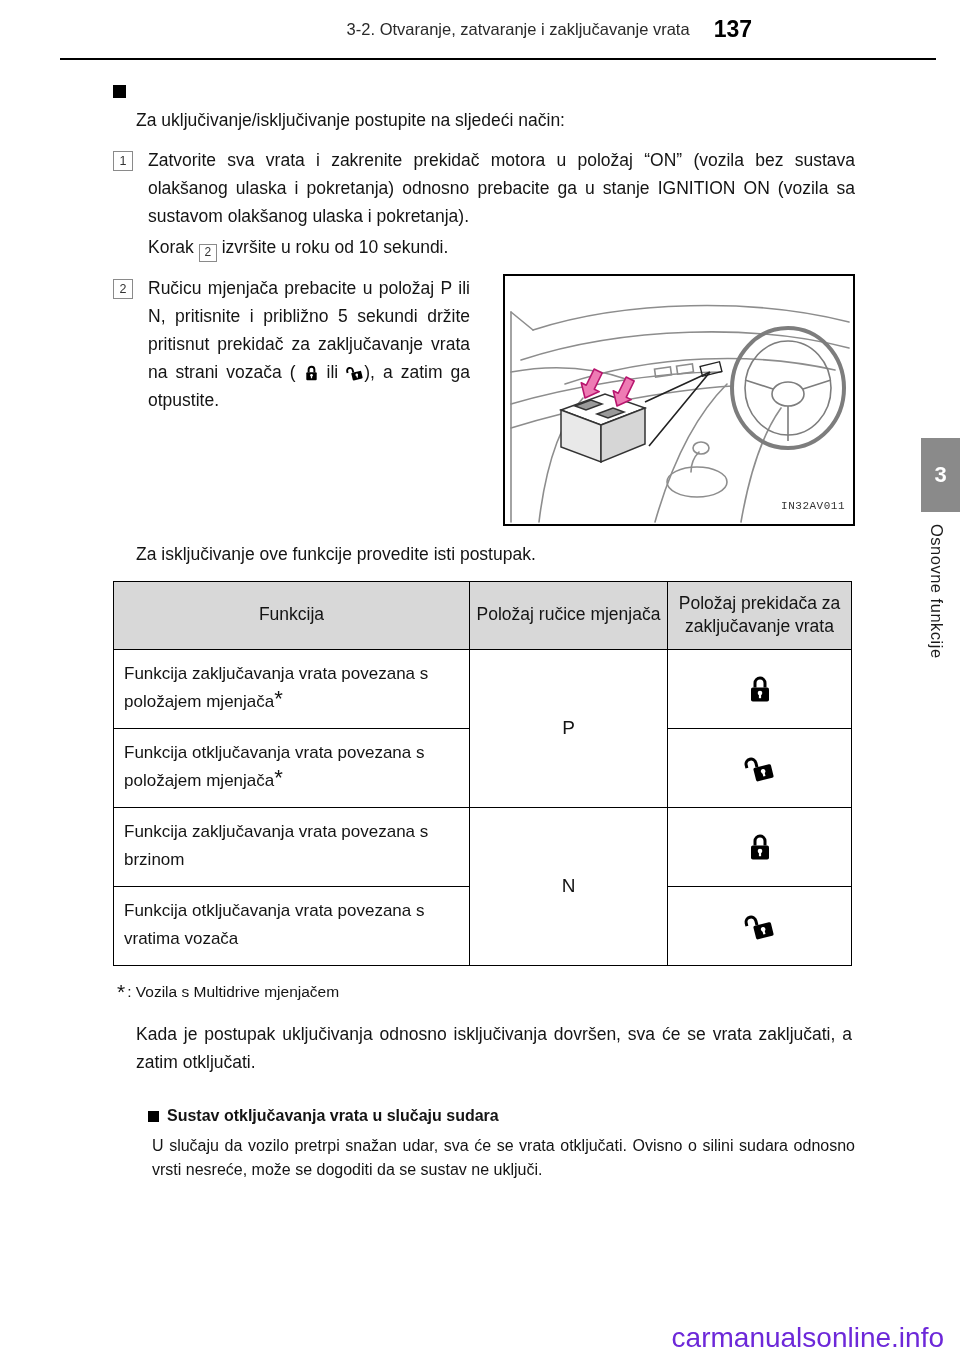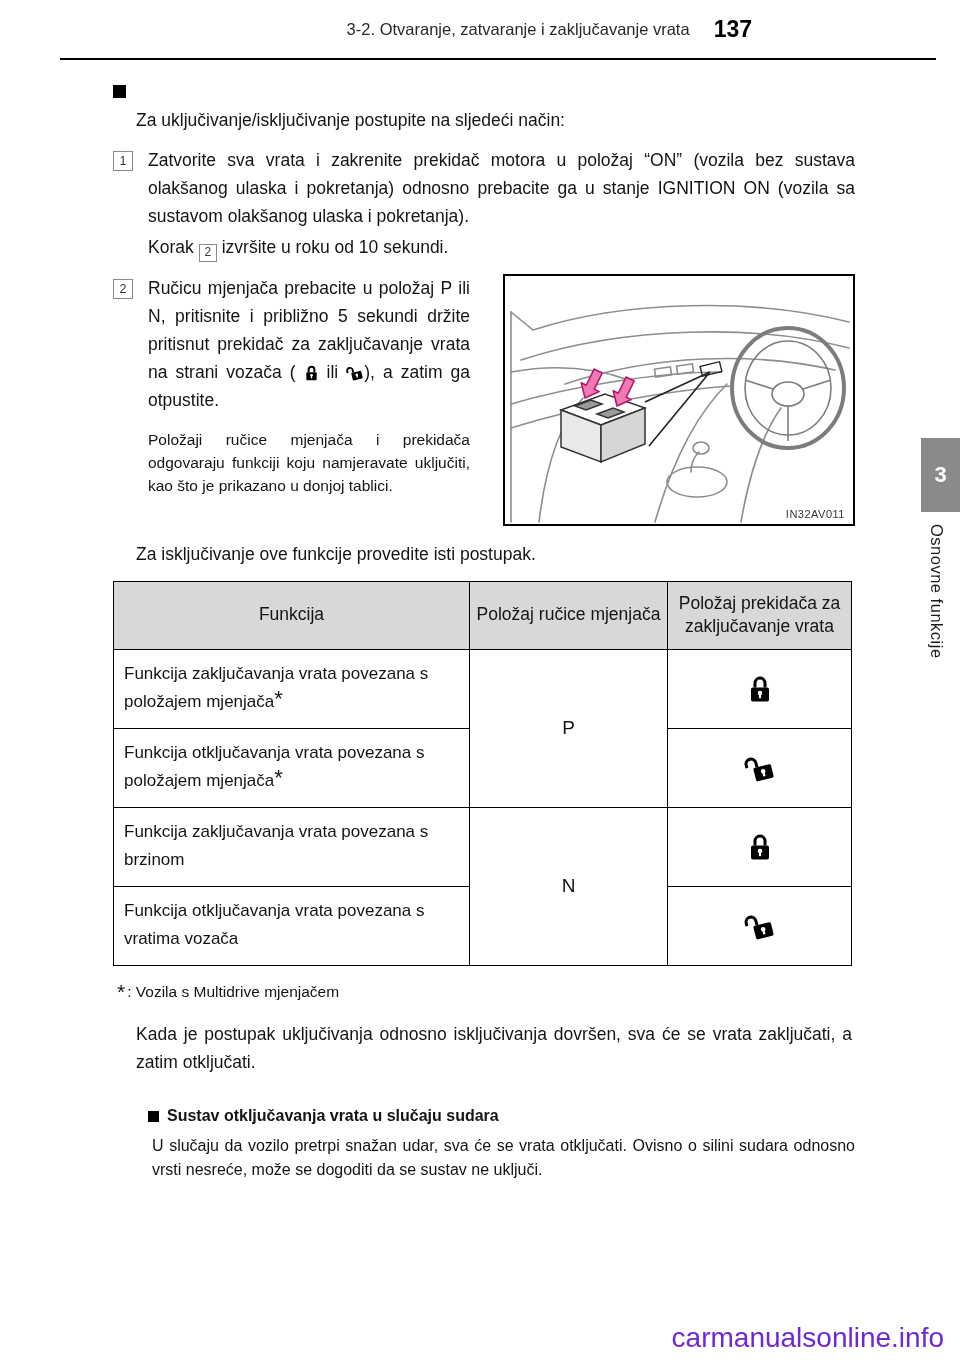--- a/index.html
+++ b/index.html
@@ -27,21 +27,21 @@
   .jtext { text-align:justify; }
   .korak-line { margin-top:3px; }
   .step-ref { display:inline-flex; width:18px; height:18px; border:1px solid #8a8a8a; color:#333; font-size:12px; align-items:center; justify-content:center; vertical-align:-3px; margin:0 5px; }
 
   .step2-row { display:flex; margin-top:12px; }
   .step2 { width:357px; flex:none; margin-top:0; }
   .note { font-size:15.5px; line-height:1.5; margin-top:14px; }
   .inline-icon svg { vertical-align:-4px; }
 
   .illustration { margin-left:auto; width:352px; height:252px; border:2px solid #000; position:relative; background:#fff; overflow:hidden; }
-  .fig-label { position:absolute; right:8px; bottom:4px; font-size:11px; color:#333; letter-spacing:0.5px; }
+  .fig-label { position:absolute; right:8px; bottom:12px; font-size:11px; color:#333; letter-spacing:0.5px;font-family:Liberation Mono, monospace; }
 
   .deactivate { margin:18px 0 0 23px; font-size:17.5px; }
 
   .func-table { border-collapse:collapse; width:738px; margin-top:16px; table-layout:fixed; }
   .func-table th, .func-table td { border:1px solid #000; }
   .func-table th { background:#d8d8d8; font-weight:normal; font-size:17.5px; padding:10px 6px; line-height:1.35; text-align:center; }
   .fcell { font-size:17px; padding:12px 10px; line-height:1.38;margin-top:16px; }
   .gcell { text-align:center; font-size:19px; }
   .icell { text-align:center; padding:10px 0; }
   .icell svg { vertical-align:middle; }
@@ -105,21 +105,20 @@
             <span>ili</span>
             <span class="inline-icon"><svg width="18" height="18" viewBox="0 0 32 30">
                   <g transform="rotate(-14 16 16)">
                     <path d="M13.5 13.5 V9 a5 5 0 0 0 -10 0 v3" fill="none" stroke="#000" stroke-width="3.4"></path>
                     <rect x="9.5" y="13.5" width="18" height="14" rx="1.8" fill="#000"></rect>
                     <circle cx="18.5" cy="19" r="2.3" fill="#fff"></circle>
                     <rect x="17.4" y="19.6" width="2.2" height="4.6" fill="#fff"></rect>
                   </g>
                 </svg></span><span>), a zatim ga otpustite.</span>
           </p>
-          <p class="note jtext">Položaji ručice mjenjača i prekidača odgovaraju funkciji koju namjeravate uključiti, kao što je prikazano u donjoj tablici.</p>
         </div>
       </div>
 
       <figure class="illustration">
         <svg width="348" height="248" viewBox="0 0 348 248">
           <g fill="none" stroke="#8d8d8d" stroke-width="1.6" stroke-linecap="round">
             <path d="M28 54 C120 24 250 22 344 46"></path>
             <path d="M16 84 C120 50 252 48 344 72"></path>
             <path d="M60 108 C150 78 250 76 330 94"></path>
             <path d="M28 54 L6 36"></path>

